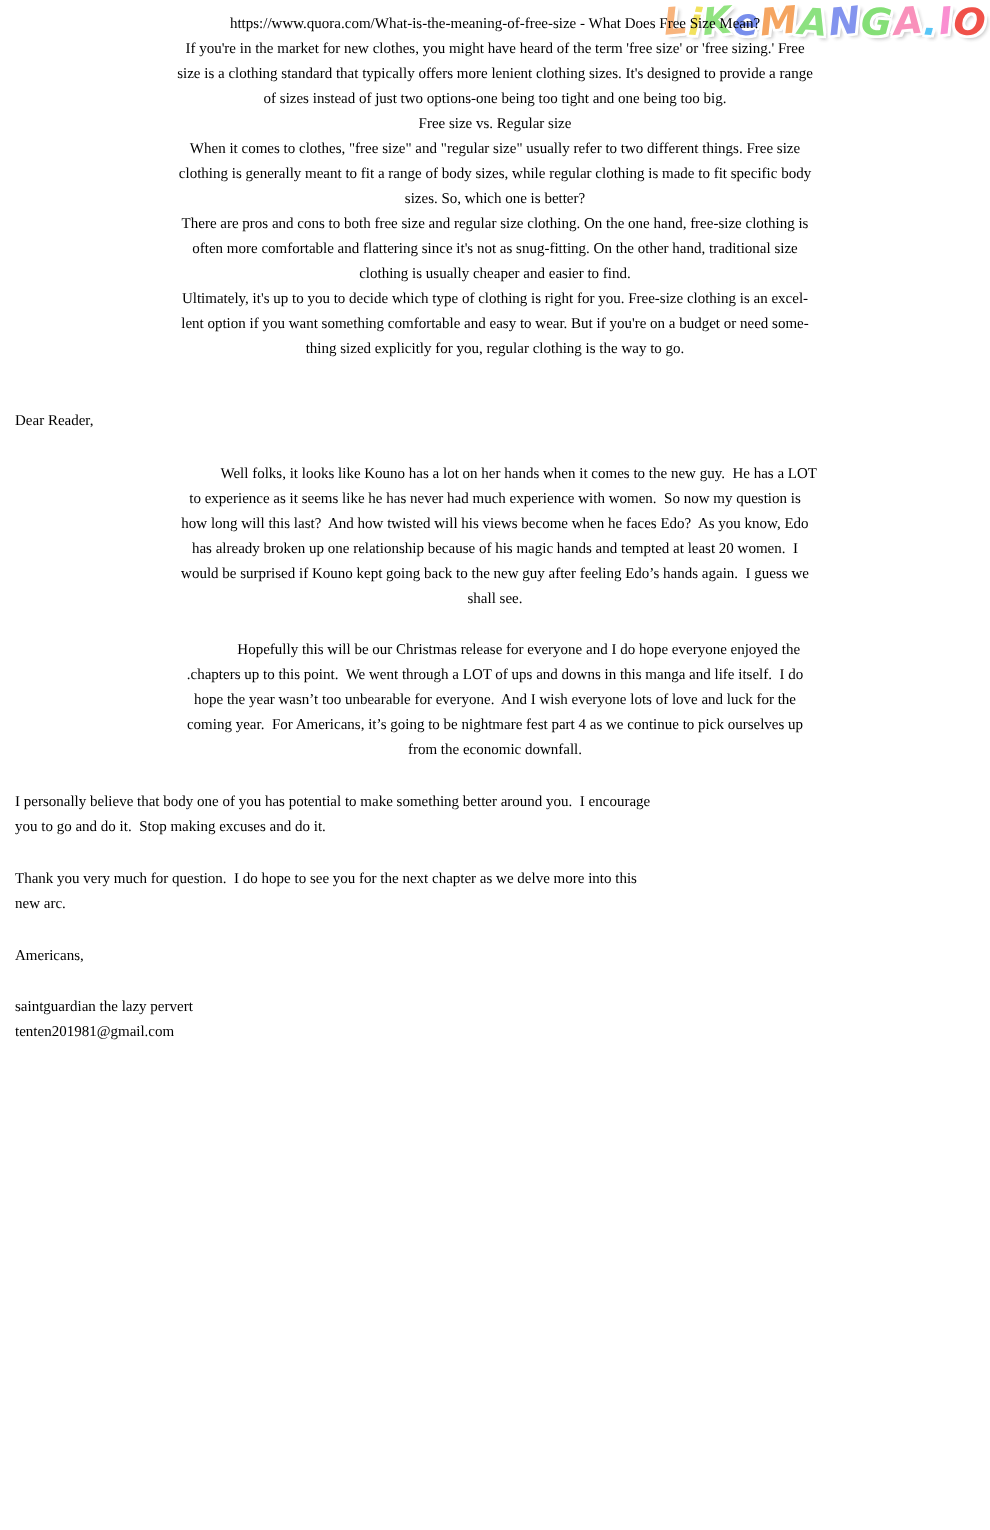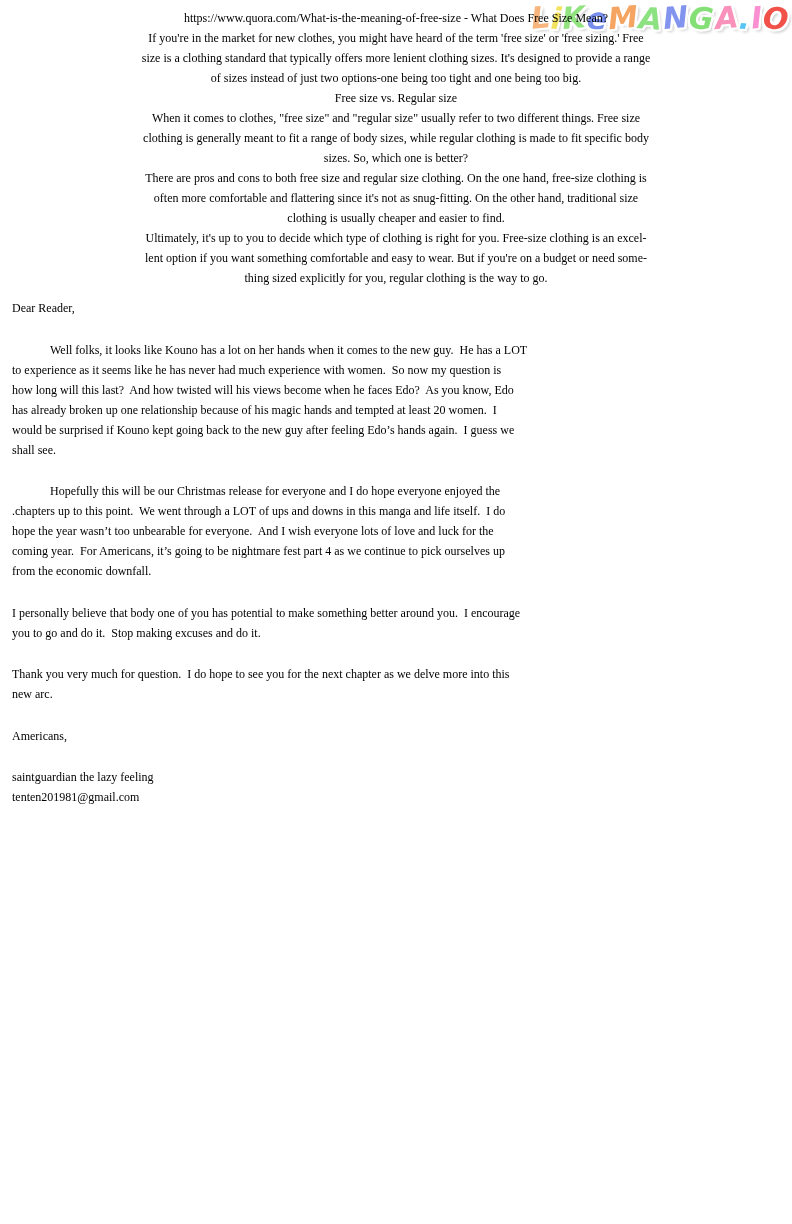--- a/index.html
+++ b/index.html
@@ -50,23 +50,23 @@
     line-height: 20px;
   }
   .intro {
     text-align: center;
     white-space: pre;
   }
   .block {
     white-space: pre;
     text-align: left;
   }
-  .salutation { margin-top: 10px; }
+  .salutation { margin-top: 38px; }
   .para       { margin-top: 21.5px; }
-  .para.indent { text-indent: 38px; }
+  .para.indent { text-indent: 38px; text-align: center; }
   .closing    { margin-top: 21.5px; }
   .signature  { margin-top: 21.5px; }
 </style>
 </head>
 <body>
 
 <div class="watermark" id="watermark"><span style="color: rgb(248, 176, 119);">L</span><span style="color: rgb(242, 225, 86);">i</span><span style="color: rgb(140, 226, 122);">K</span><span style="color: rgb(113, 137, 236);">e</span><span style="color: rgb(245, 161, 89);">M</span><span style="color: rgb(134, 224, 122);">A</span><span style="color: rgb(125, 143, 238);">N</span><span style="color: rgb(127, 222, 112);">G</span><span style="color: rgb(249, 140, 184);">A</span><span style="color: rgb(79, 195, 247);">.</span><span style="color: rgb(250, 138, 207);">I</span><span style="color: rgb(240, 72, 64);">O</span></div>
 
 <div class="content">
 
@@ -102,17 +102,17 @@
 
   <div class="block para">I personally believe that body one of you has potential to make something better around you.  I encourage
 you to go and do it.  Stop making excuses and do it.</div>
 
   <div class="block para">Thank you very much for question.  I do hope to see you for the next chapter as we delve more into this
 new arc.</div>
 
   <div class="block closing">Americans,</div>
 
   <div class="signature">
-    <div class="block">saintguardian the lazy feeling</div>
+    <div class="block">saintguardian the lazy pervert</div>
     <div class="block">tenten201981@gmail.com</div>
   </div>
 
 </div>
 
 </body></html>

